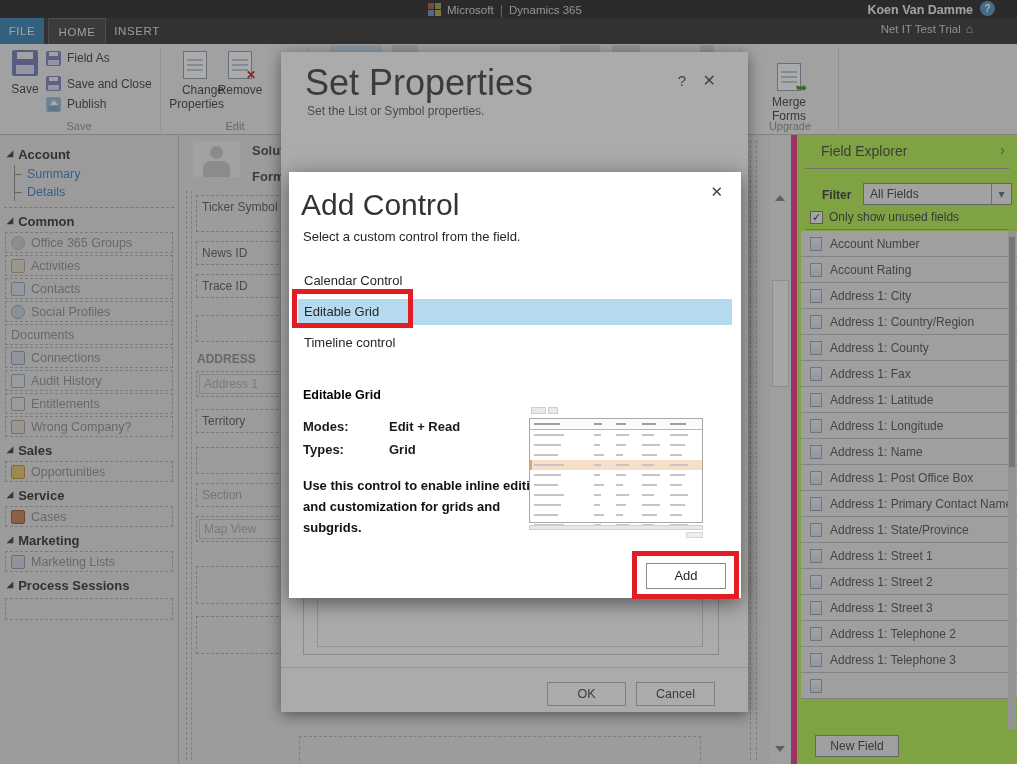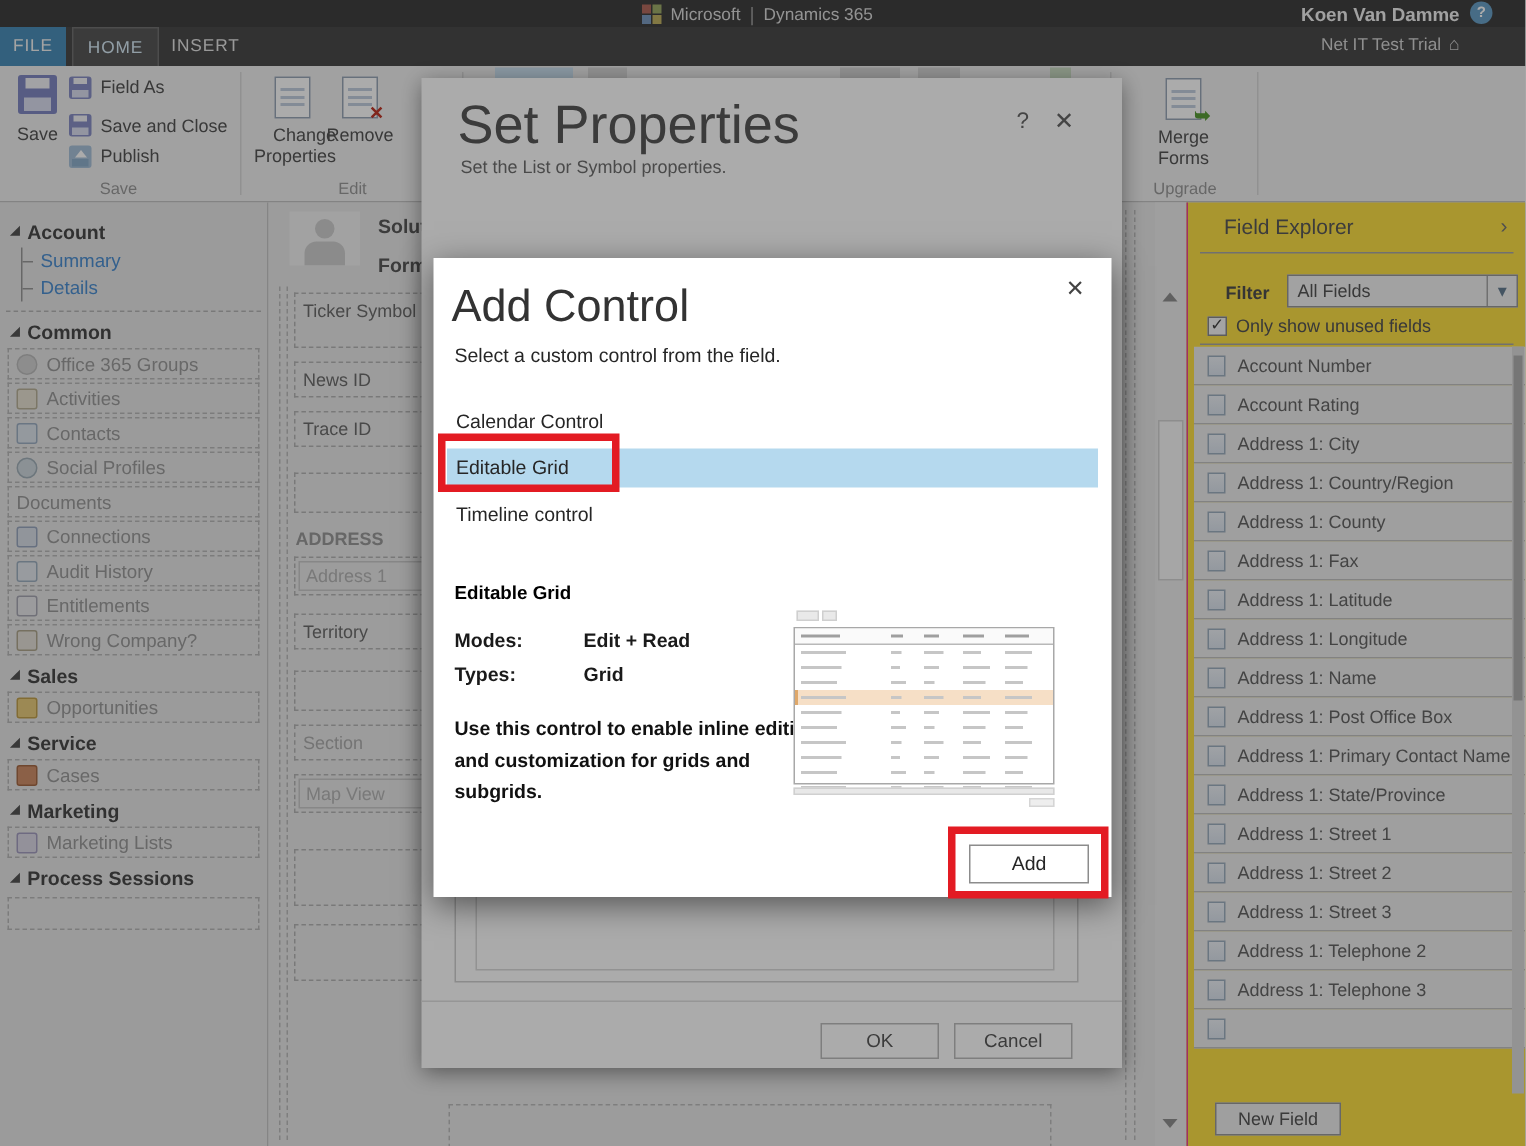--- a/index.html
+++ b/index.html
@@ -48,21 +48,21 @@
   .qb{position:absolute;left:46px;height:20px;display:flex;align-items:center;gap:6px;font-size:12px;color:#555;}
   .ric{width:15px;height:15px;flex:none;position:relative;border-radius:2px;background:#8990c6;}
   .ric::before{content:'';position:absolute;left:3px;top:1px;right:3px;height:4px;background:#f2f2f7;}
   .ric::after{content:'';position:absolute;left:2px;bottom:1px;right:2px;height:5px;background:#dcdff0;}
   .publish-icon{background:#a9c2da;}
   .publish-icon::before{content:'';position:absolute;left:4px;top:3px;border-left:4px solid transparent;
      border-right:4px solid transparent;border-bottom:5px solid #fff;background:none;height:0;right:auto;}
   .publish-icon::after{background:#8fb0cc;}
   .btn-cp{left:166px;top:4px;width:58px;height:106px;text-align:right;}
   .btn-rm{left:214px;top:4px;width:52px;height:106px;}
-  .btn-mf{left:760px;top:5px;width:58px;height:106px;}
+  .btn-mf{left:760px;top:16px;width:58px;height:106px;}
   .page-icon{width:24px;height:28px;background:#fff;border:1px solid #9aa7b8;margin:3px auto 4px;position:relative;}
   .page-icon::before{content:'';position:absolute;left:3px;right:3px;top:4px;height:16px;
      background:repeating-linear-gradient(#fff 0 3px,#c3cfe0 3px 5px);}
   .remove-icon::after{content:'✕';position:absolute;right:-5px;bottom:-4px;color:#c0392b;font-weight:bold;font-size:12px;}
   .merge-icon::after{content:'➥';position:absolute;right:-7px;bottom:-5px;color:#5a9e3a;font-size:13px;font-weight:bold;}
   .frag{position:absolute;top:1px;height:7px;}
 
   
   .sidebar{position:absolute;left:0;top:135px;width:179px;bottom:0;background:#e8e8e8;
            border-right:1px solid #c6c6c6;padding-top:6px;font-size:12.5px;}
@@ -108,21 +108,21 @@
   .bfrag{position:absolute;left:120px;top:601px;width:402px;height:40px;border:1px dashed #bdbdbd;}
 
   
   .mscroll{position:absolute;left:770px;top:135px;width:21px;bottom:0;background:#ededed;}
   .sarrow{position:absolute;left:5px;width:0;height:0;border-left:5px solid transparent;border-right:5px solid transparent;}
   .sarrow.up{top:60px;border-bottom:6px solid #909090;}
   .sarrow.down{bottom:12px;border-top:6px solid #909090;}
   .sthumb{position:absolute;left:2px;top:145px;width:17px;height:107px;background:#f8f8f8;border:1px solid #d2d2d2;}
 
   
-  .fex{position:absolute;left:791px;top:135px;right:0;bottom:0;background:#fde047;border-left:1px solid #ec4899;}
+  .fex{position:absolute;left:791px;top:135px;right:0;bottom:0;background:#bef264;border-left:6px solid #ec4899;}
   .fex-title{position:absolute;left:24px;top:8px;font-size:14px;color:#5a5a5a;}
   .fex-collapse{position:absolute;right:12px;top:7px;color:#777;font-size:14px;}
   .fex-hr{position:absolute;left:8px;right:8px;border-top:1px solid #a8a8a8;}
   .filter-lbl{position:absolute;left:25px;top:53px;font-weight:bold;font-size:12px;color:#4f4f4f;}
   .filter-dd{position:absolute;left:66px;right:5px;top:48px;height:22px;background:#f2f2f2;
              border:1px solid #999;font-size:12px;color:#555;line-height:20px;padding-left:6px;}
   .dd-chev{position:absolute;right:0;top:0;bottom:0;width:20px;border-left:1px solid #a8a8a8;
            text-align:center;color:#667e92;line-height:20px;}
   .fex-check{position:absolute;left:13px;top:75px;display:flex;gap:6px;font-size:12px;color:#555;align-items:center;}
   .cbox{width:13px;height:13px;background:#f5f5f5;border:1px solid #8a8a8a;font-size:11px;

